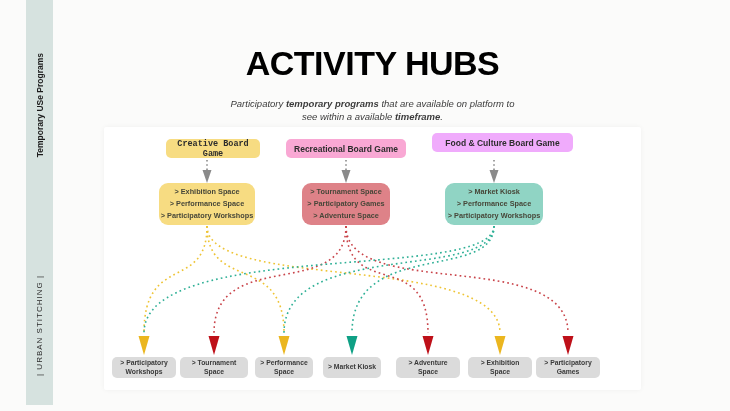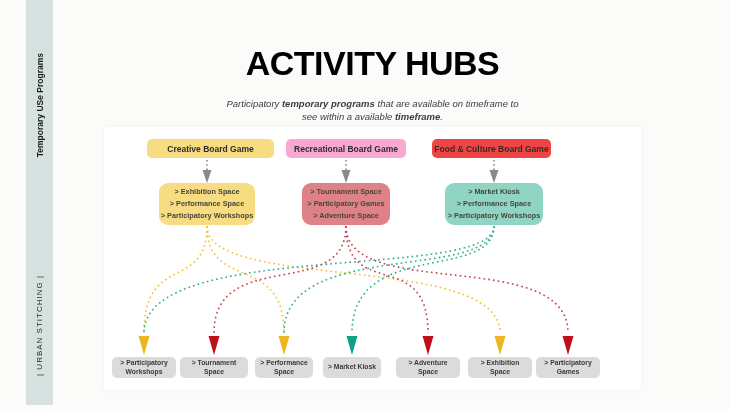--- a/index.html
+++ b/index.html
@@ -69,21 +69,21 @@
 <div class="v-label top">
   <span>Temporary USe Programs</span>
 </div>
 <div class="v-label bottom">
   <span>| URBAN STITCHING |</span>
 </div>
 
 <div class="panel"></div>
 
 <div class="title">ACTIVITY HUBS</div>
-<div class="subtitle"><span>Participatory </span><b>temporary programs</b><span> that are available on timeframe to</span><br><span>see within a available </span><b>timeframe</b><span>.</span></div>
+<div class="subtitle"><span>Participatory </span><b>temporary programs</b><span> that are available on platform to</span><br><span>see within a available </span><b>timeframe</b><span>.</span></div>
 
 <svg class="overlay" id="diagram-svg" width="730" height="411" viewBox="0 0 730 411">
     <line x1="207" y1="160" x2="207" y2="170" stroke="#8a8a8a" stroke-width="1.6" stroke-dasharray="1.6 2.6"></line>
     <polygon points="202.5,170 211.5,170 207,183" fill="#8a8a8a"></polygon>
     <path d="M 207 226 C 207 292, 500 252, 500 333" fill="none" stroke="#eec435" stroke-width="1.6" stroke-dasharray="1.7 3.1"></path>
     <path d="M 207 226 C 207 292, 284 252, 284 333" fill="none" stroke="#eec435" stroke-width="1.6" stroke-dasharray="1.7 3.1"></path>
     <path d="M 207 226 C 207 292, 144 252, 144 333" fill="none" stroke="#eec435" stroke-width="1.6" stroke-dasharray="1.7 3.1"></path>
     <line x1="346" y1="160" x2="346" y2="170" stroke="#8a8a8a" stroke-width="1.6" stroke-dasharray="1.6 2.6"></line>
     <polygon points="341.5,170 350.5,170 346,183" fill="#8a8a8a"></polygon>
     <path d="M 346 226 C 346 302, 214 246, 214 333" fill="none" stroke="#c9444a" stroke-width="1.6" stroke-dasharray="1.7 3.1"></path>
@@ -97,33 +97,33 @@
     <polygon points="138.5,336 149.5,336 144,355" fill="#ebb61f"></polygon>
     <polygon points="208.5,336 219.5,336 214,355" fill="#be1019"></polygon>
     <polygon points="278.5,336 289.5,336 284,355" fill="#ebb61f"></polygon>
     <polygon points="346.5,336 357.5,336 352,355" fill="#0fa085"></polygon>
     <polygon points="422.5,336 433.5,336 428,355" fill="#be1019"></polygon>
     <polygon points="494.5,336 505.5,336 500,355" fill="#ebb61f"></polygon>
     <polygon points="562.5,336 573.5,336 568,355" fill="#be1019"></polygon>
   </svg>
 
 <div id="columns-layer">
-    <div class="col-header" style="left: 147px; top: 139px; width: 127px; background: rgb(247, 220, 130);">Creative Board Game</div>
+    <div class="col-header" style="left: 166px; top: 139px; width: 94px; background: rgb(247, 220, 130); font-family: Liberation Mono, monospace;">Creative Board Game</div>
     <div class="col-list" style="left: 159px; top: 183px; width: 96px; background: rgb(247, 220, 130);">
       <div>&gt; Exhibition Space</div>
       <div>&gt; Performance Space</div>
       <div>&gt; Participatory Workshops</div>
     </div>
     <div class="col-header" style="left: 286px; top: 139px; width: 120px; background: #f9a8d4;">Recreational Board Game</div>
     <div class="col-list" style="left: 302px; top: 183px; width: 88px; background: rgb(222, 130, 136);">
       <div>&gt; Tournament Space</div>
       <div>&gt; Participatory Games</div>
       <div>&gt; Adventure Space</div>
     </div>
-    <div class="col-header" style="left: 432px; top: 139px; width: 119px; background: #ef4444;">Food &amp; Culture Board Game</div>
+    <div class="col-header" style="left: 432px; top: 133px; width: 141px; background: #f0abfc;">Food &amp; Culture Board Game</div>
     <div class="col-list" style="left: 445px; top: 183px; width: 98px; background: rgb(144, 212, 196);">
       <div>&gt; Market Kiosk</div>
       <div>&gt; Performance Space</div>
       <div>&gt; Participatory Workshops</div>
     </div>
   </div>
 <div id="bottom-layer">
     <div class="bottom-box" style="left: 112px; top: 357px; width: 64px; background: rgb(219, 219, 219);">&gt; Participatory Workshops</div>
     <div class="bottom-box" style="left: 180px; top: 357px; width: 68px; background: rgb(219, 219, 219);">&gt; Tournament Space</div>
     <div class="bottom-box" style="left: 255px; top: 357px; width: 58px; background: rgb(219, 219, 219);">&gt; Performance Space</div>

